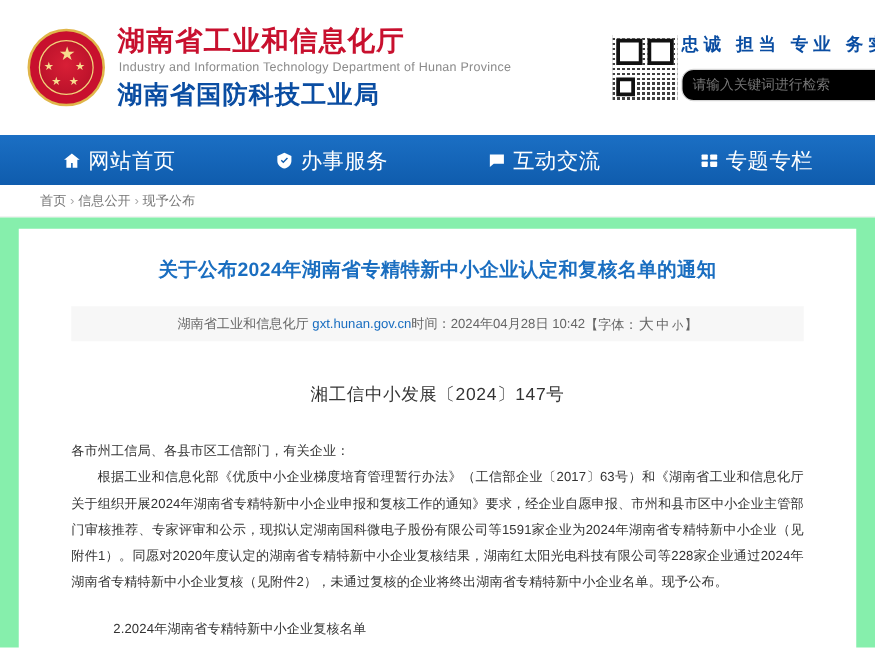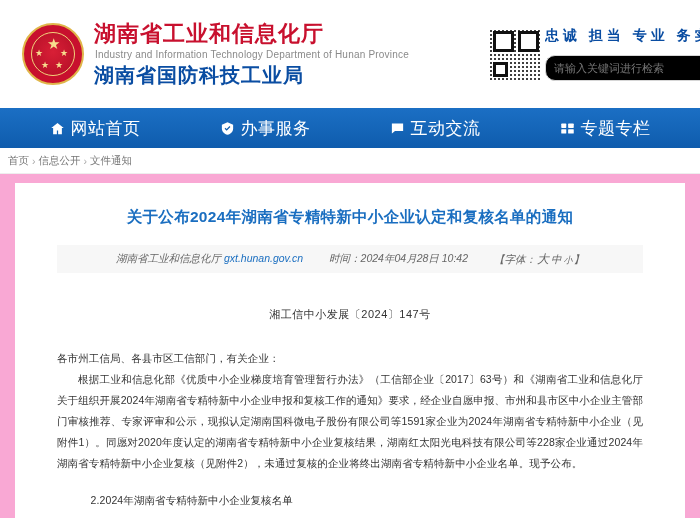--- a/index.html
+++ b/index.html
@@ -159,33 +159,33 @@
     cursor: pointer;
     white-space: nowrap;
   }
   .nav-item .nico { display: inline-flex; }
 
   
   .crumb {
     height: 26px;
     display: flex;
     align-items: center;
-    padding-left: 8px;
+    padding-left: 32px;
     font-size: 10.5px;
     color: #777;
     background: #fff;
     border-bottom: 1px solid #eee;
     text-align: right;
   }
   .crumb span { cursor: pointer; }
   .crumb .sep { margin: 0 3px; color: #aaa; cursor: default; }
 
   
   .wrap {
-    background: #f9a8d4;
+    background: #86efac;
     padding: 9px 0 0 0;
     height: calc(519px - 108px - 40px - 27px);
   }
   .card {
     width: 670px;
     margin: 0 auto;
     background: #ffffff;
     min-height: 340px;
     padding: 22px 42px 10px 42px;
     position: relative;
@@ -198,35 +198,33 @@
     line-height: 24px;
     letter-spacing: .3px;
     margin-bottom: 16px;
   }
   .meta {
     background: #f7f7f7;
     height: 28px;
     display: flex;
     align-items: center;
     justify-content: center;
-    gap: 26px;
     font-size: 10.5px;
     color: #666;
-    font-style: italic;
   }
   .meta .src a { color: #1a6ec0; text-decoration: none; }
   .fs-box { color: #666; }
   .fs-box .fs { cursor: pointer; margin: 0 1px; }
   .fs-box .fs.big { font-size: 12px; }
   .fs-box .fs.mid { font-size: 10.5px; }
   .fs-box .fs.sml { font-size: 9px; }
 
   .doc-no {
     text-align: center;
-    font-size: 11px;
+    font-size: 14px;
     color: #333;
     margin: 34px 0 26px 0;
     letter-spacing: .5px;
   }
   .body p {
     font-size: 10.5px;
     color: #333;
     line-height: 21px;
     text-align: justify;
     letter-spacing: .1px;
@@ -320,21 +318,21 @@
     </span>
     <span>专题专栏</span>
   </div>
 </div>
 
 <div class="crumb">
   <span>首页</span>
   <span class="sep">›</span>
   <span>信息公开</span>
   <span class="sep">›</span>
-  <span>文件通知</span>
+  <span>现予公布</span>
 </div>
 
 <div class="wrap">
   <div class="card">
 
     <div class="art-title">关于公布2024年湖南省专精特新中小企业认定和复核名单的通知</div>
 
     <div class="meta">
       <div class="src">
         <span>湖南省工业和信息化厅</span>

